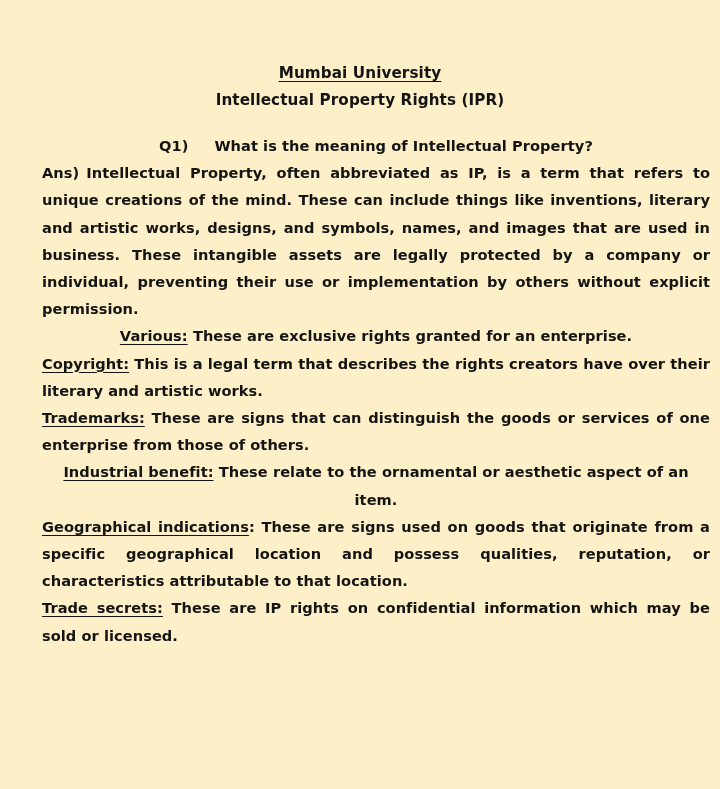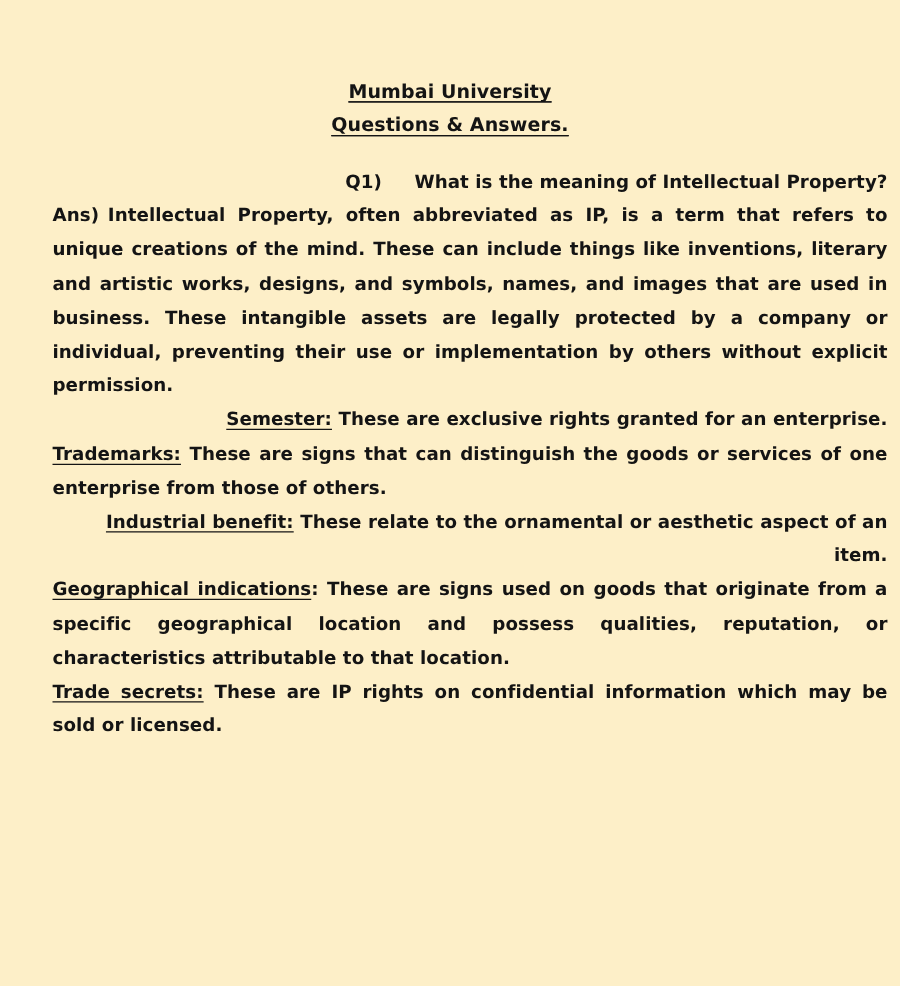--- a/index.html
+++ b/index.html
@@ -43,21 +43,21 @@
   .para {
     font-size: 14.6px;
     font-weight: bold;
     line-height: 27.2px;
     text-align: justify;
     text-justify: inter-word;
     letter-spacing: 0.05px;
     margin: 0;
   }
   .para.last-left {
-    text-align: right;
+    text-align: center;
   }
   .u {
     text-decoration: underline;
     text-underline-offset: 2.5px;
   }
   .qgap {
     display: inline-block;
     width: 26px;
   }
   .ansgap {
@@ -65,33 +65,34 @@
     width: 7px;
   }
 </style>
 </head>
 <body>
 
 <div class="page">
 
   <div class="header">
     <div class="hline u"><span>Mumbai University</span></div>
-    <div class="hline u"><span>Questions &amp; Answers.</span></div>
+    <div class="hline">Intellectual Property Rights (IPR)</div>
   </div>
 
   <div class="body-block">
 
     <p class="para last-left"><span>Q1)</span><span class="qgap"></span><span>What is the meaning of Intellectual Property?</span></p>
 
     <p class="para"><span>Ans)</span><span class="ansgap"></span><span>Intellectual Property, often abbreviated as IP, is a term that refers to unique creations of the mind. These can include things like inventions, literary and artistic works, designs, and symbols, names, and images that are used in business. These intangible assets are legally protected by a company or individual, preventing their use or implementation by others without explicit permission.</span></p>
 
 
 
-    <p class="para last-left"><span class="u">Semester:</span> <span>These are exclusive rights granted for an enterprise.</span></p>
+    <p class="para last-left"><span class="u">Various:</span> <span>These are exclusive rights granted for an enterprise.</span></p>
 
+    <p class="para"><span class="u">Copyright:</span> <span>This is a legal term that describes the rights creators have over their literary and artistic works.</span></p>
 
     <p class="para"><span class="u">Trademarks:</span> <span>These are signs that can distinguish the goods or services of one enterprise from those of others.</span></p>
 
     <p class="para last-left"><span class="u">Industrial benefit:</span> <span>These relate to the ornamental or aesthetic aspect of an item.</span></p>
 
     <p class="para"><span class="u">Geographical indications</span><span>:</span> <span>These are signs used on goods that originate from a specific geographical location and possess qualities, reputation, or characteristics attributable to that location.</span></p>
 
     <p class="para"><span class="u">Trade secrets:</span> <span>These are IP rights on confidential information which may be sold or licensed.</span></p>
 
   </div>

